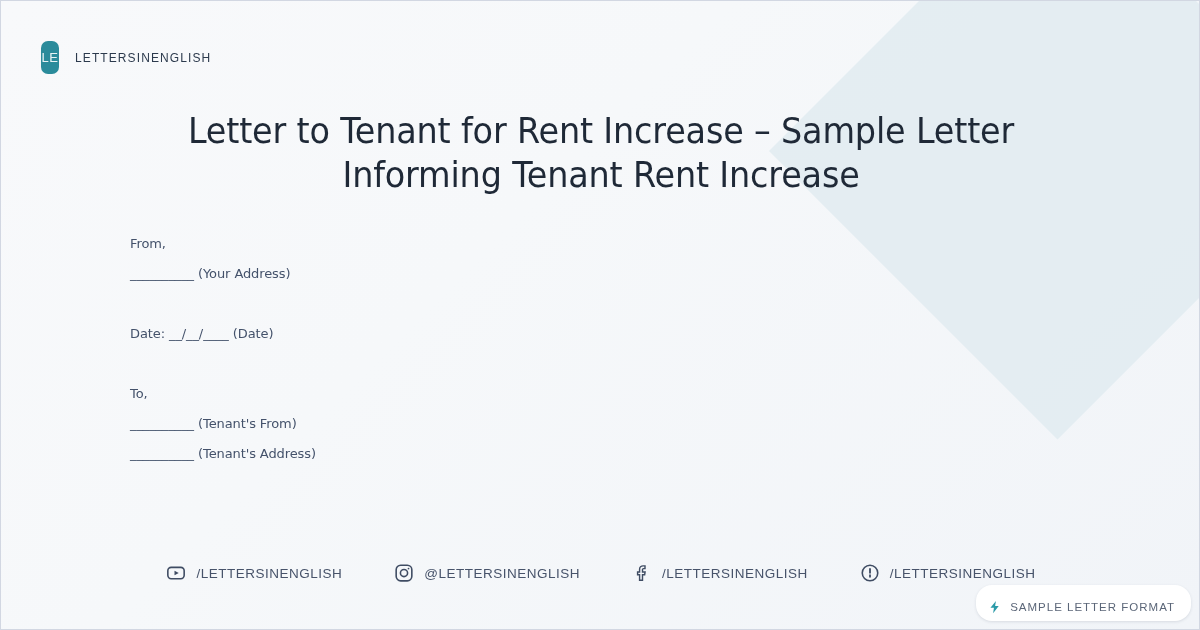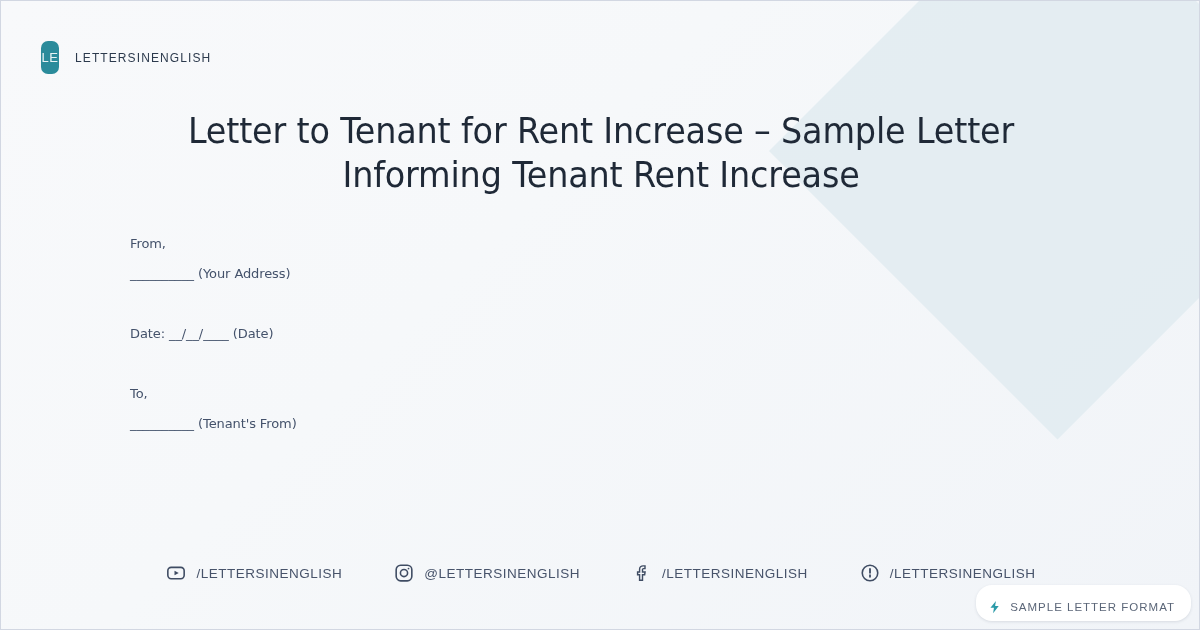--- a/index.html
+++ b/index.html
@@ -179,20 +179,21 @@
       <div class="letter-line">__________ (Your Address)</div>
     </div>
 
     <div class="letter-block">
       <div class="letter-line">Date: __/__/____ (Date)</div>
     </div>
 
     <div class="letter-block">
       <div class="letter-line">To,</div>
       <div class="letter-line">__________ (Tenant's From)</div>
+      <div class="letter-line">__________ (Tenant's Address)</div>
     </div>
 
   </div>
 
   <div id="footer">
 
     <div class="social">
       <svg class="social-icon" viewBox="0 0 24 24" fill="none" stroke="currentColor" stroke-width="1.9">
         <rect x="2.2" y="5.2" width="19.6" height="13.6" rx="4" ry="4"></rect>
         <path d="M10.2 9.3 L15.3 12 L10.2 14.7 Z" fill="currentColor" stroke="none"></path>

